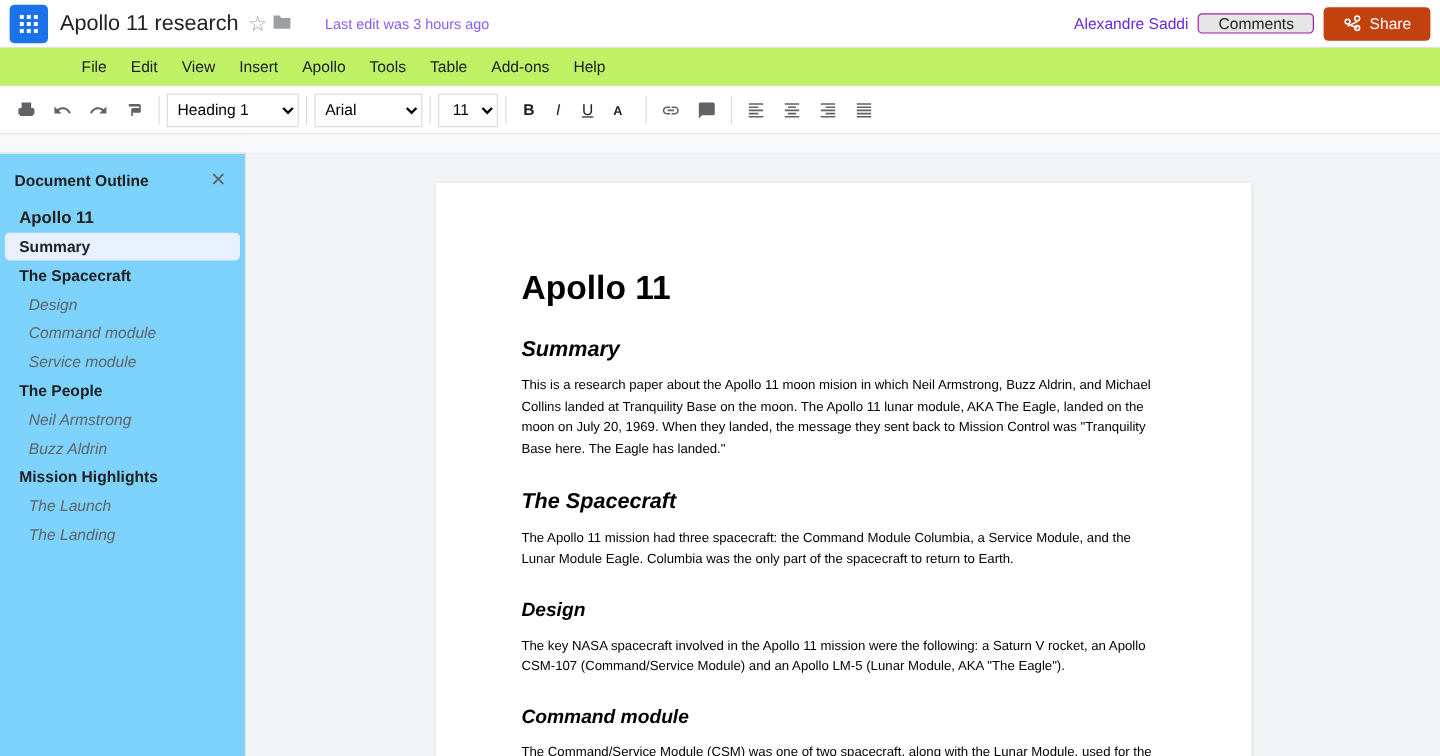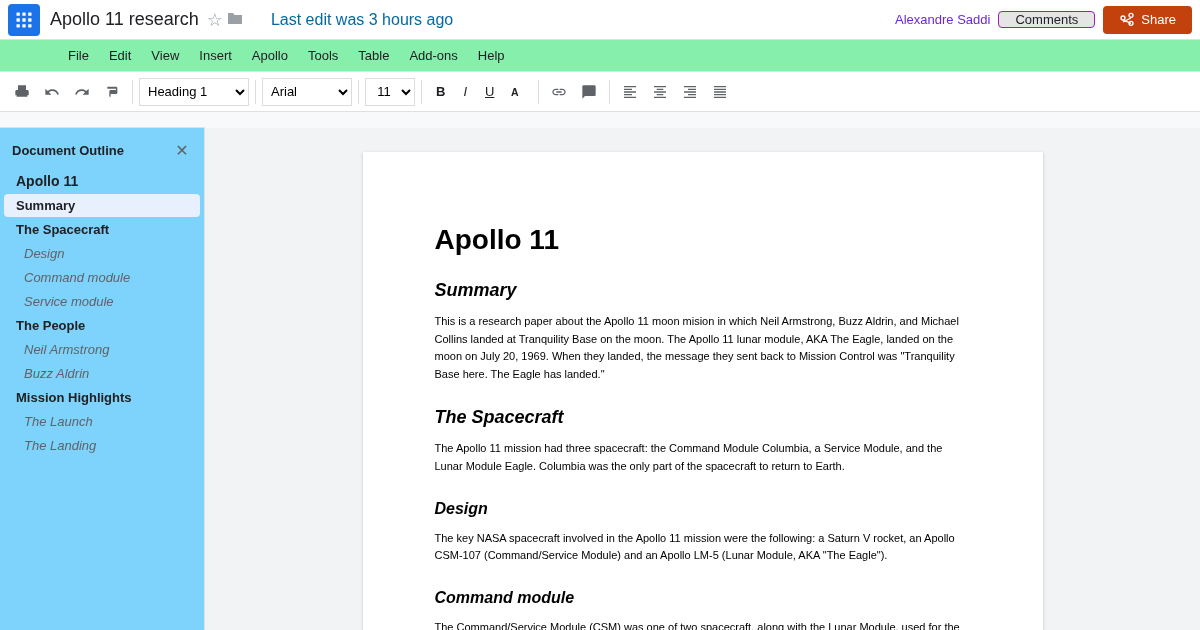--- a/index.html
+++ b/index.html
@@ -25,22 +25,22 @@
     }
     #google-apps-icon svg { width: 20px; height: 20px; }
     #doc-title {
       font-size: 18px;
       color: #202124;
       margin-right: 8px;
     }
     #star-icon { color: #9aa0a6; font-size: 18px; margin-right: 4px; cursor: pointer; }
     #folder-icon { color: #9aa0a6; font-size: 14px; margin-right: 12px; cursor: pointer; }
     #last-edit {
-      font-size: 16px;
-      color: #0369a1;
+      font-size: 12px;
+      color: #8b5cf6;
       margin-left: 16px;
     }
     #top-right {
       margin-left: auto;
       display: flex;
       align-items: center;
       gap: 8px;
     }
     #user-name { font-size: 13px; color: #6d28d9; }
     #comments-btn {
@@ -61,21 +61,21 @@
       font-size: 13px;
       cursor: pointer;
       display: flex; align-items: center; gap: 6px;
     }
 
     
     #menu-bar {
       display: flex;
       align-items: center;
       height: 32px;
-      background: #86efac;
+      background: #bef264;
       padding: 0 60px 0 60px;
       border-bottom: 1px solid #e0e0e0;
       gap: 4px;
     }
     .menu-item {
       padding: 4px 8px;
       font-size: 13px;
       color: #202124;
       cursor: pointer;
       border-radius: 4px;

